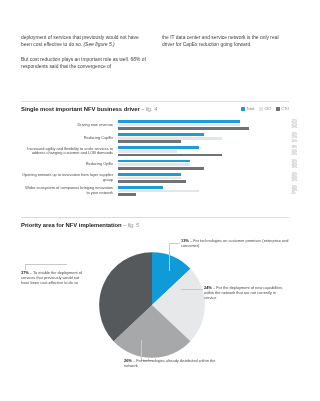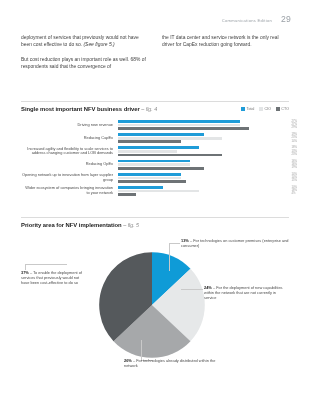--- a/index.html
+++ b/index.html
@@ -121,24 +121,20 @@
   .l-right-h{left:160px;top:67px;width:22px;height:0.6px;}
   
   .l-bot-v{left:120px;top:118px;width:0.6px;height:20px;}
   .l-bot-h{left:120px;top:137.6px;width:12px;height:0.6px;}
 </style>
 </head>
 <body>
 
 <div class="page">
 
-  <div class="runhead">
-    <span class="edition">Communications Edition</span>
-    <span class="pageno">29</span>
-  </div>
 
   <div class="cols">
     <div class="col">
       <p><span>deployment of services that previously would not have been cost effective to do so.</span> <span class="ital">(See figure 5.)</span></p>
       <p class="last">But cost reduction plays an important role as well. 68% of respondents said that the convergence of</p>
     </div>
     <div class="col">
       <p class="last">the IT data center and service network is the only real driver for CapEx reduction going forward.</p>
     </div>
   </div>

